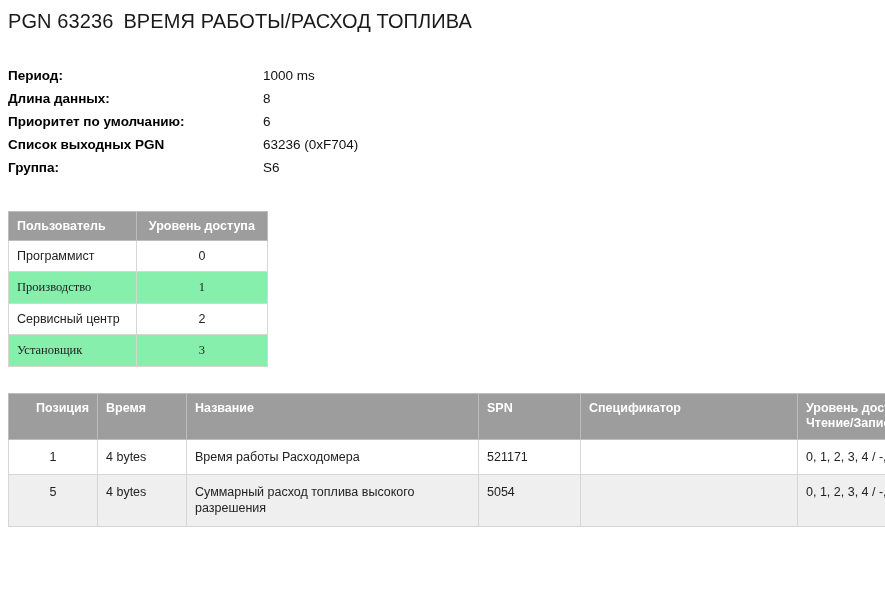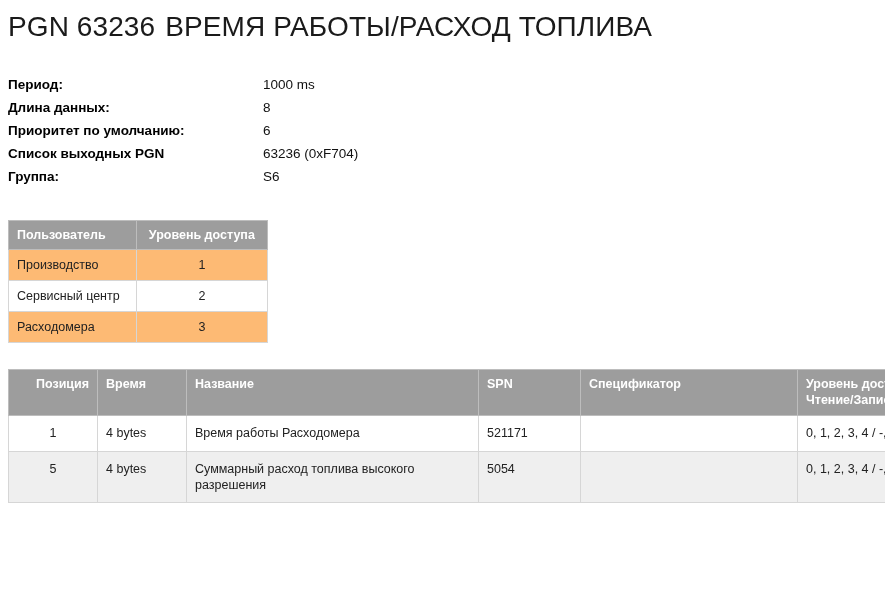--- a/index.html
+++ b/index.html
@@ -14,21 +14,21 @@
     color: #000000;
     overflow: hidden;
     position: relative;
   }
   .page {
     padding: 8px 0 0 8px;
     box-sizing: border-box;
     width: 885px;
   }
   .doc-title {
-    font-size: 28px;
+    font-size: 20px;
     font-weight: normal;
     color: #1a1a1a;
     line-height: 1.18;
     margin: 2px 0 0 0;
     letter-spacing: 0.1px;
   }
   .doc-title .pgn-num {
     margin-right: 10px;
   }
   .title-line2 {
@@ -79,21 +79,22 @@
     padding: 8px 8px;
     color: #222;
   }
   .access-table td.center {
     text-align: center;
   }
   .access-table tr.odd td {
     background: #ffffff;
   }
   .access-table tr.even td {
-    background: #fdba74;
+    background: #86efac;
+    font-family: Liberation Serif, serif;
   }
 
   .spn-table {
     margin-top: 26px;
     border-collapse: collapse;
     font-size: 12.5px;
     width: 869px;
     table-layout: fixed;
   }
   .spn-table th {
@@ -158,30 +159,34 @@
   </table>
 
   <table class="access-table">
     <thead>
       <tr>
         <th>Пользователь</th>
         <th class="center">Уровень доступа</th>
       </tr>
     </thead>
     <tbody>
+      <tr class="odd">
+        <td>Программист</td>
+        <td class="center">0</td>
+      </tr>
       <tr class="even">
         <td>Производство</td>
         <td class="center">1</td>
       </tr>
       <tr class="odd">
         <td>Сервисный центр</td>
         <td class="center">2</td>
       </tr>
       <tr class="even">
-        <td>Расходомера</td>
+        <td>Установщик</td>
         <td class="center">3</td>
       </tr>
     </tbody>
   </table>
 
   <table class="spn-table">
     <thead>
       <tr>
         <th class="c-pos">Позиция</th>
         <th class="c-len">Время</th>

